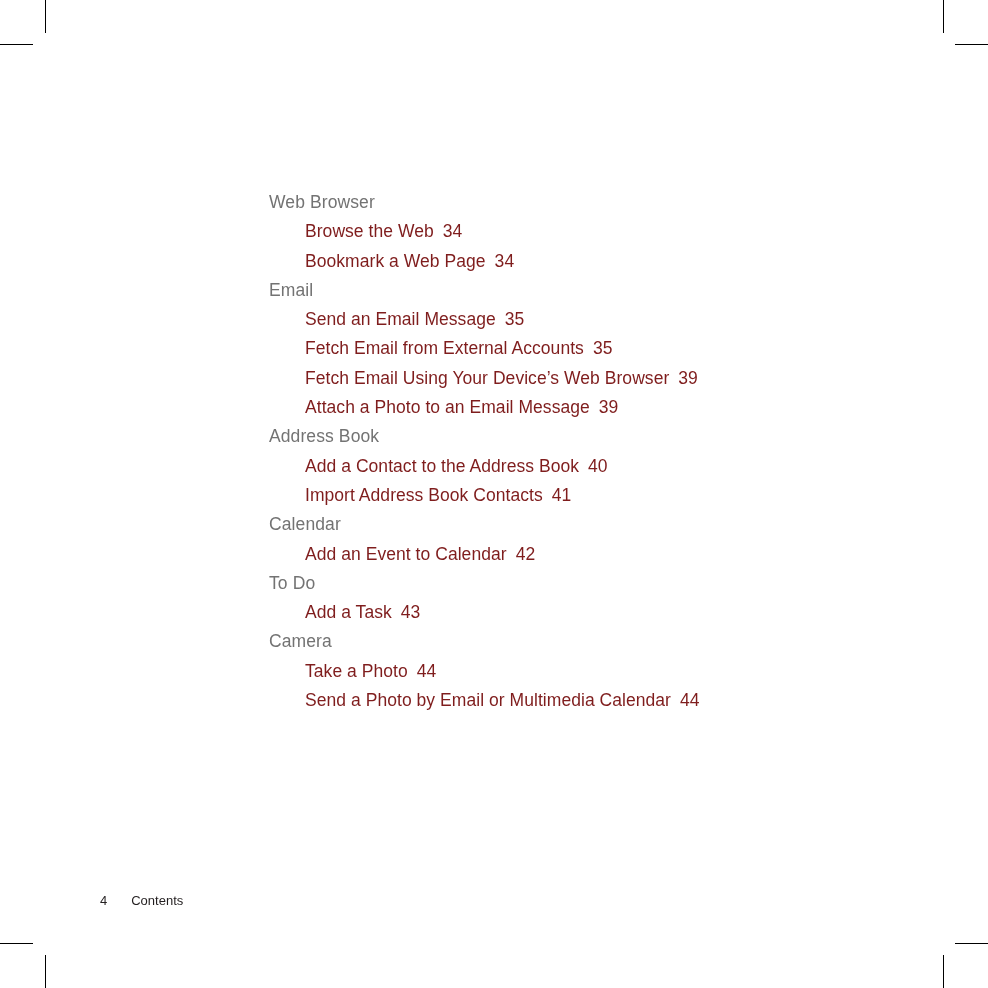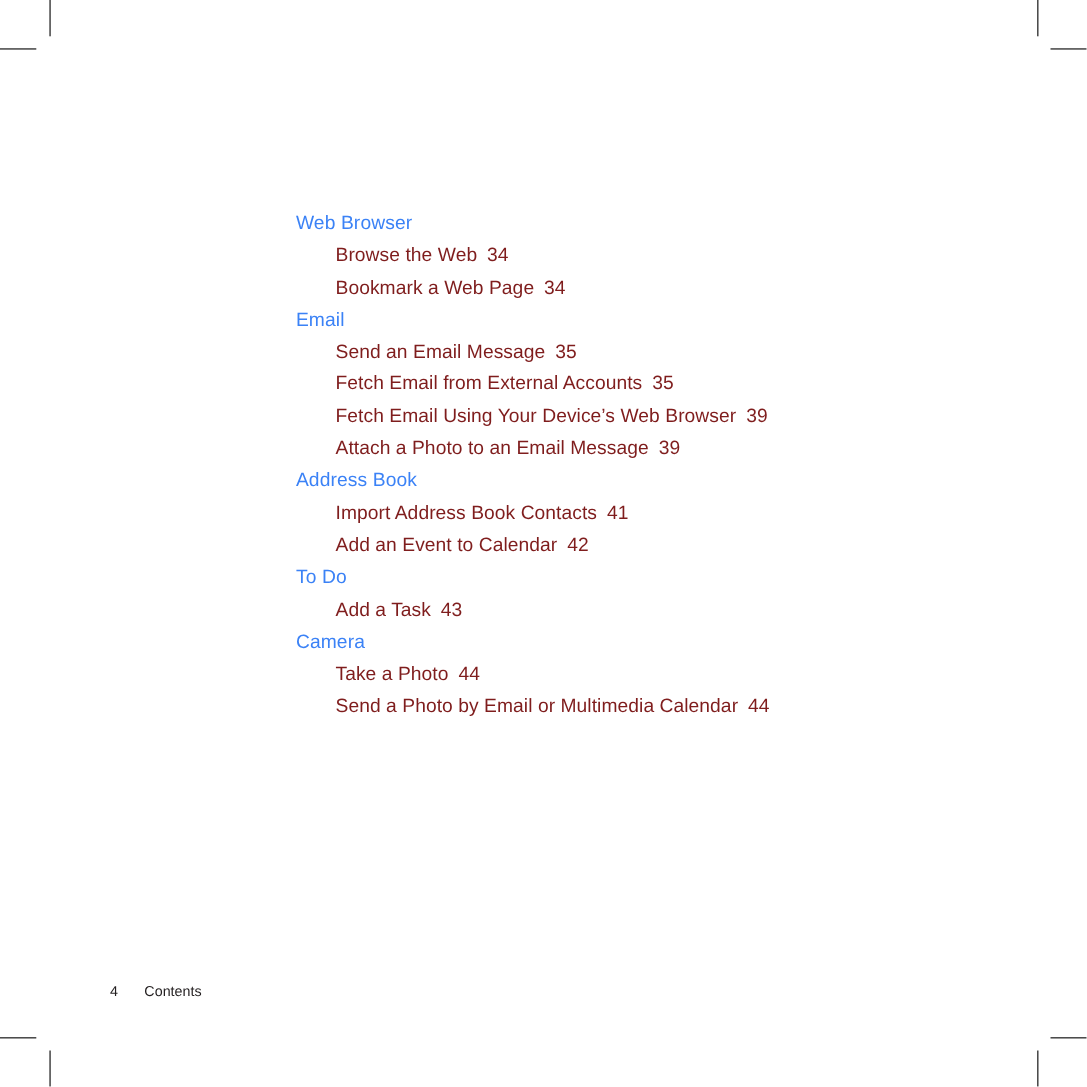--- a/index.html
+++ b/index.html
@@ -41,21 +41,21 @@
   
   #toc {
     position: absolute;
     left: 269px;
     top: 188px;
     width: 640px;
   }
   .toc-group { margin: 0; padding: 0; }
 
   .toc-heading {
-    color: #3b82f6;
+    color: #737373;
     font-size: 17.5px;
     line-height: 29.3px;
     letter-spacing: 0.1px;
     white-space: nowrap;
   }
 
   .toc-entry {
     color: #7f1d1d;
     font-size: 17.5px;
     line-height: 29.3px;
@@ -102,23 +102,25 @@
       </div>
       <div class="toc-group">
         <div class="toc-heading">Email</div>
         <div class="toc-entry"><span class="entry-title">Send an Email Message</span><span class="page-num">35</span></div>
         <div class="toc-entry"><span class="entry-title">Fetch Email from External Accounts</span><span class="page-num">35</span></div>
         <div class="toc-entry"><span class="entry-title">Fetch Email Using Your Device’s Web Browser</span><span class="page-num">39</span></div>
         <div class="toc-entry"><span class="entry-title">Attach a Photo to an Email Message</span><span class="page-num">39</span></div>
       </div>
       <div class="toc-group">
         <div class="toc-heading">Address Book</div>
+        <div class="toc-entry"><span class="entry-title">Add a Contact to the Address Book</span><span class="page-num">40</span></div>
         <div class="toc-entry"><span class="entry-title">Import Address Book Contacts</span><span class="page-num">41</span></div>
       </div>
       <div class="toc-group">
+        <div class="toc-heading">Calendar</div>
         <div class="toc-entry"><span class="entry-title">Add an Event to Calendar</span><span class="page-num">42</span></div>
       </div>
       <div class="toc-group">
         <div class="toc-heading">To Do</div>
         <div class="toc-entry"><span class="entry-title">Add a Task</span><span class="page-num">43</span></div>
       </div>
       <div class="toc-group">
         <div class="toc-heading">Camera</div>
         <div class="toc-entry"><span class="entry-title">Take a Photo</span><span class="page-num">44</span></div>
         <div class="toc-entry"><span class="entry-title">Send a Photo by Email or Multimedia Calendar</span><span class="page-num">44</span></div>

